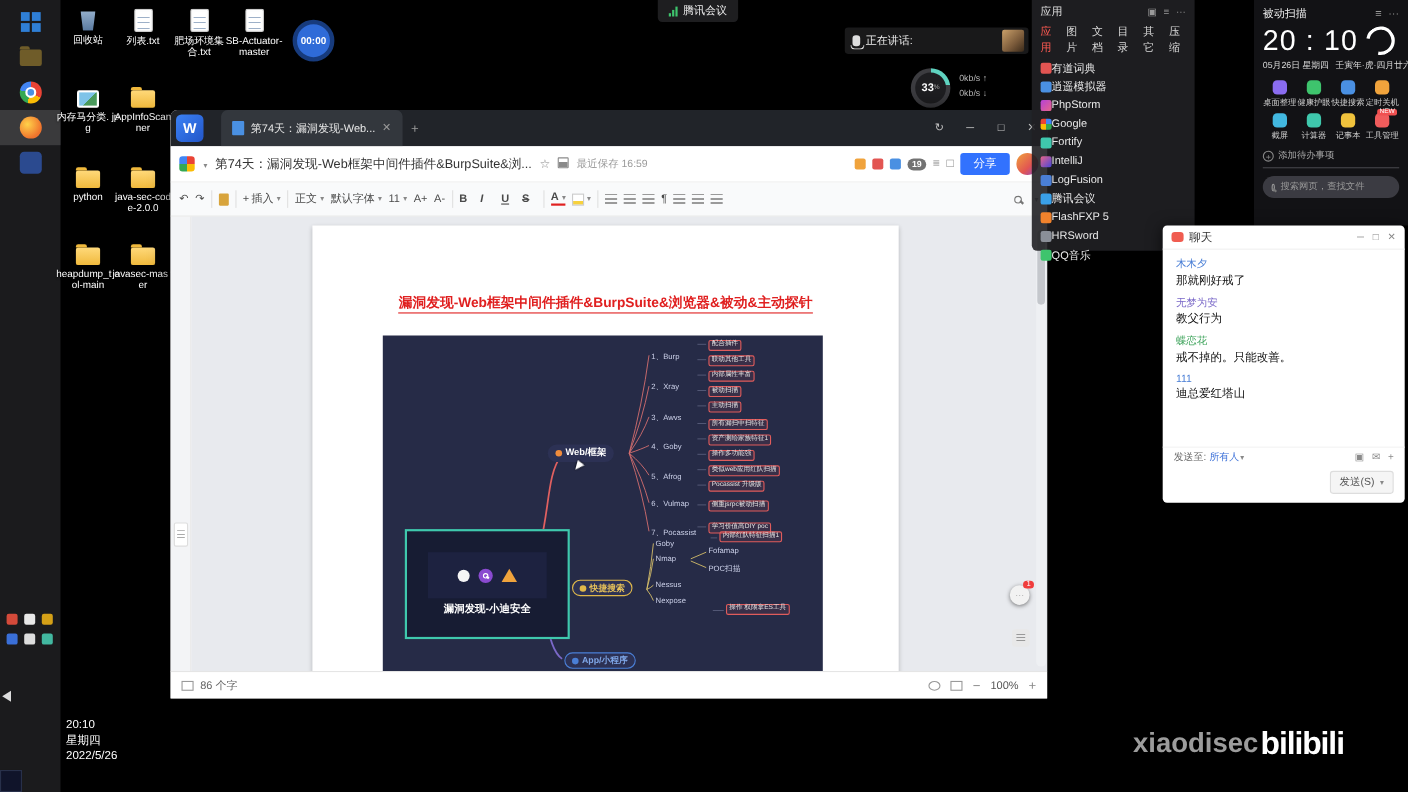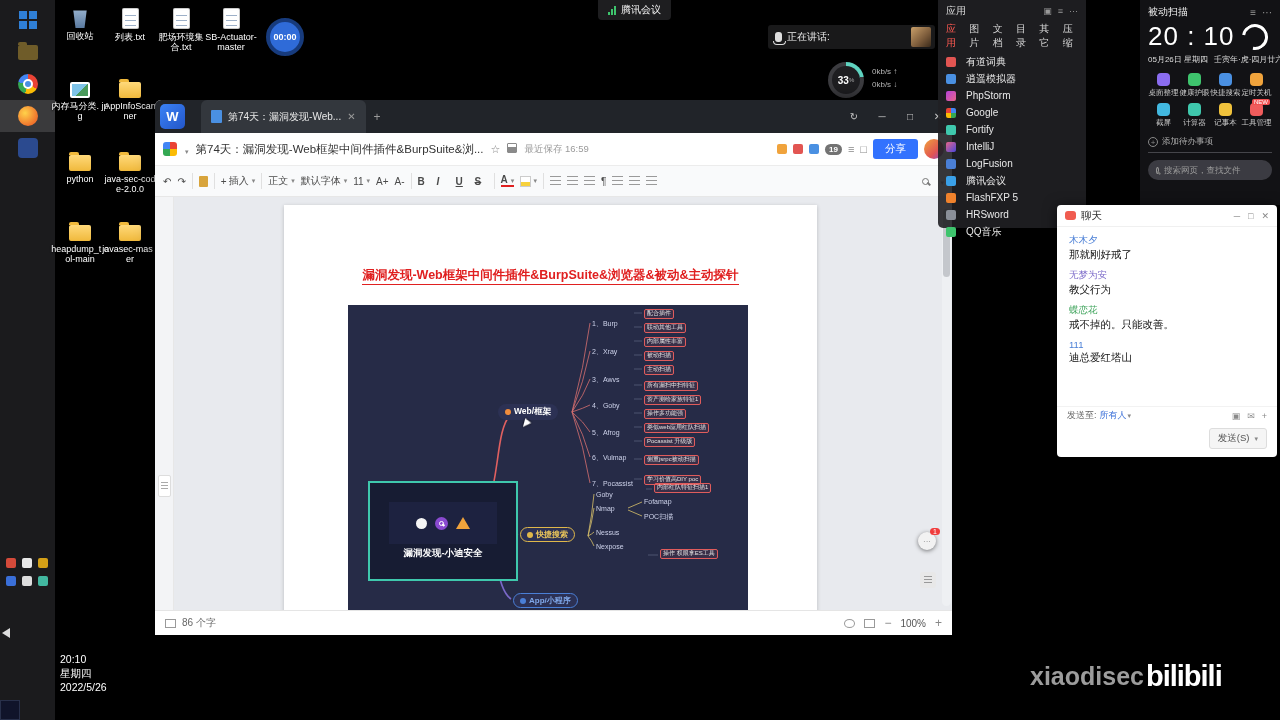--- a/index.html
+++ b/index.html
@@ -105,39 +105,39 @@
   .mm-ic3{width:0;height:0;border-left:7px solid transparent;border-right:7px solid transparent;border-bottom:12px solid #f0a33c;position:relative}
   .mm-root-label{margin-top:3px;text-align:center;font-size:9.5px;font-weight:bold;color:#fff}
   .mm-cursor{position:absolute;width:0;height:0;border-left:7px solid #fff;border-top:3px solid transparent;border-bottom:6px solid transparent;transform:rotate(15deg);filter:drop-shadow(0 0 1px #000)}
 
   
   #app-panel{left:938px;top:0;width:148px;height:228px;background:rgba(32,32,36,.9);border-radius:0 0 5px 5px;padding:4px 8px;font-size:10px}
   #app-panel .hdr{display:flex;align-items:center;color:#ddd}
   #app-panel .hdr .ics{margin-left:auto;display:flex;gap:6px;color:#9a9a9a;font-size:9px}
   .ap-tabs{display:flex;gap:8px;margin:4px 0 3px;color:#d8d8d8}
   .ap-tabs .active{color:#ff5a52}
-  .ap-row{display:flex;align-items:center;gap:10px;height:17px;color:#e8e8e8}
+  .ap-row{display:flex;align-items:center;gap:0;height:17px;color:#e8e8e8}
   .ap-ic{width:10px;height:10px;border-radius:2px;flex:none}
 
   
   #assistant{left:1140px;top:0;width:140px;height:205px;background:rgba(22,22,26,.82);padding:5px 8px}
   #assistant .hdr{display:flex;align-items:center;font-size:10px;color:#eee}
   #assistant .hdr .ics{margin-left:auto;display:flex;gap:6px;color:#9a9a9a}
   .big-time{font-size:26px;font-weight:300;color:#fff;letter-spacing:1px;margin-top:2px}
   .swirl{position:absolute;right:12px;top:24px;width:26px;height:26px;border:3px solid #fff;border-left-color:transparent;border-radius:50%;transform:rotate(-35deg)}
   .date-line{font-size:8px;color:#ddd;margin-top:2px;display:flex;gap:6px;white-space:nowrap}
   .sc-grid{display:grid;grid-template-columns:repeat(4,1fr);row-gap:5px;margin-top:8px}
   .sc{display:flex;flex-direction:column;align-items:center;gap:2px;position:relative;cursor:pointer}
   .sc i{width:13px;height:13px;border-radius:4px;display:block}
   .sc b{font-size:7.5px;font-weight:normal;color:#ccc;white-space:nowrap}
   .newb{position:absolute;top:-4px;right:2px;background:#f05050;color:#fff;font-size:6px;border-radius:2px;padding:0 2px}
   .todo{display:flex;align-items:center;gap:4px;font-size:8.5px;color:#aaa;margin-top:8px;border-bottom:1px solid #45454a;padding-bottom:4px}
   .todo .plus{width:10px;height:10px;border:1px solid #888;border-radius:50%;display:flex;align-items:center;justify-content:center;font-size:8px;color:#888}
   .srch{margin-top:7px;height:20px;background:rgba(62,62,68,.95);border-radius:10px;display:flex;align-items:center;padding:0 8px;gap:5px}
-  .srch input{background:transparent;border:none;outline:none;color:#ddd;font-size:8.5px;width:100px;font-family:Liberation Serif, serif}
+  .srch input{background:transparent;border:none;outline:none;color:#ddd;font-size:8.5px;width:100px;font-family:Liberation Mono, monospace}
   .srch input::placeholder{color:#999}
 
   
   #chat{left:1057px;top:205px;width:220px;height:252px;background:#fff;border-radius:4px;box-shadow:0 2px 14px rgba(0,0,0,.6);color:#222;display:flex;flex-direction:column}
   #chat .titlebar{height:22px;display:flex;align-items:center;padding:0 8px;gap:5px;border-bottom:1px solid #f0f0f0}
   .bubble{width:11px;height:9px;background:#f05c50;border-radius:3px;position:relative;flex:none}
   .bubble::after{content:"";position:absolute;left:2px;bottom:-3px;border:3px solid transparent;border-top-color:#f05c50}
   #chat .titlebar .t{font-size:10.5px;color:#333}
   #chat .titlebar .wb{margin-left:auto;display:flex;gap:8px;color:#888;font-size:9px}
   #chat .msgs{flex:1;padding:7px 12px;overflow:hidden}

